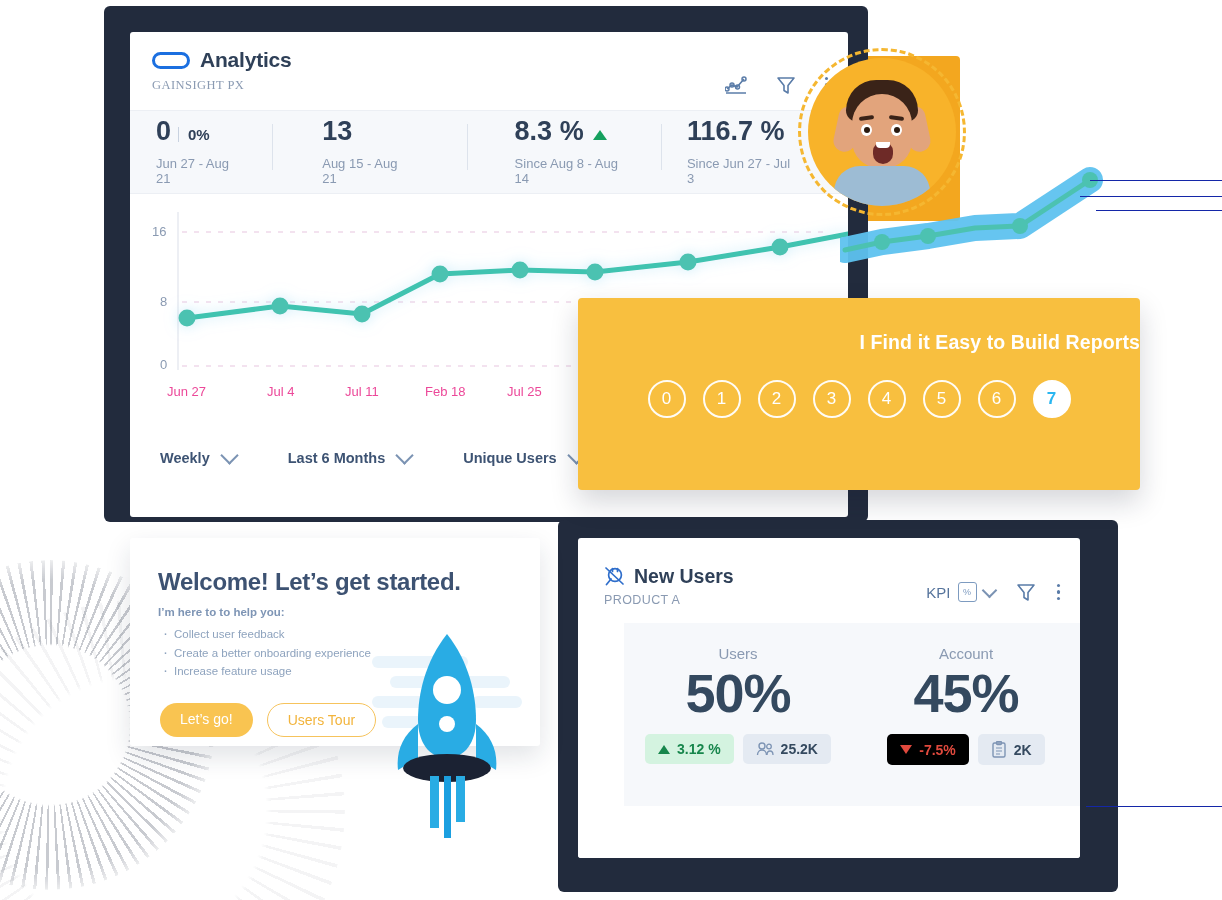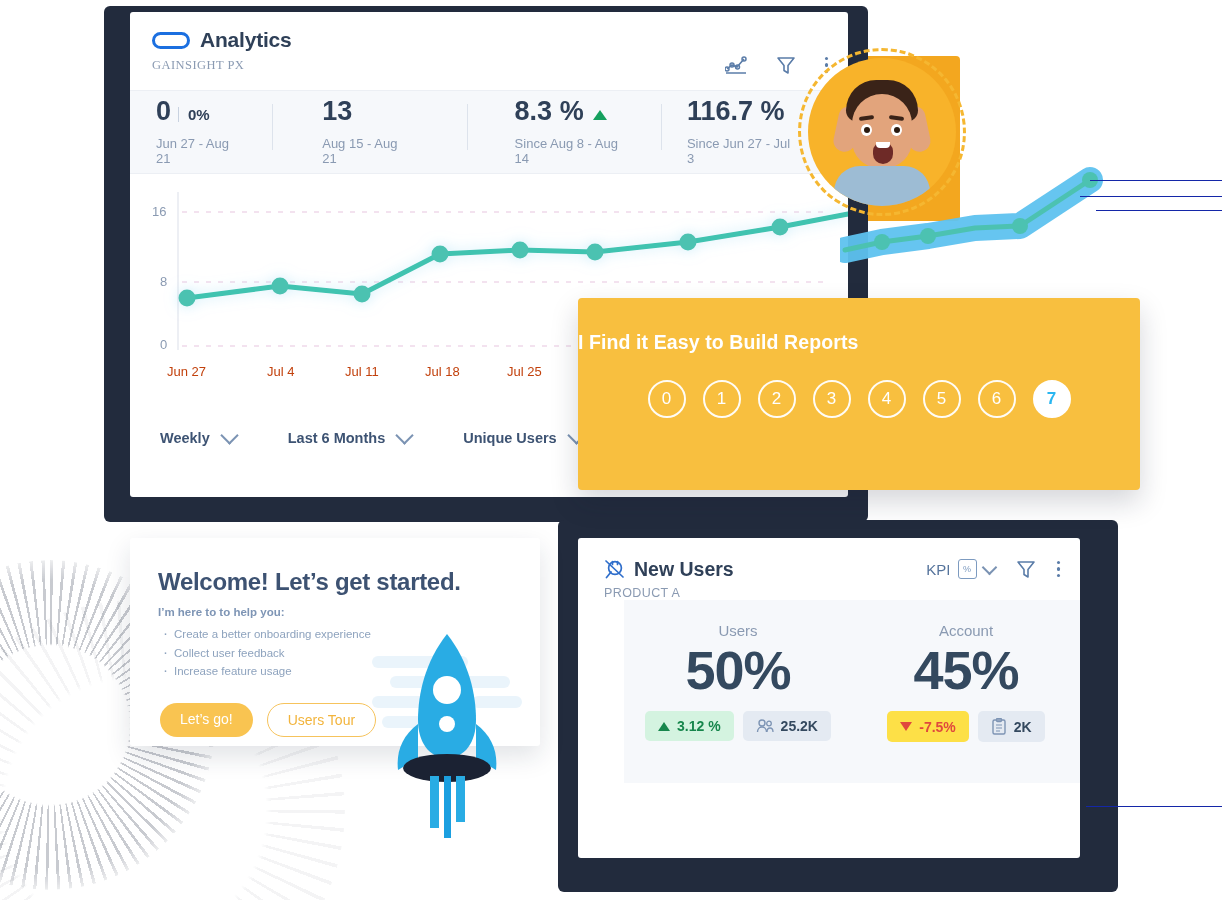--- a/index.html
+++ b/index.html
@@ -35,21 +35,21 @@
 
   
   .frame{position:absolute;background:#222b3d;border-radius:6px;}
   .frame.analytics{left:104px;top:6px;width:764px;height:516px;}
   .frame.newusers{left:558px;top:520px;width:560px;height:372px;}
 
   
   .card{position:absolute;background:#ffffff;overflow:hidden;}
 
   
-  .analytics-card{left:130px;top:12px;width:718px;height:485px;border-radius:3px;}
+  .analytics-card{left:130px;top:32px;width:718px;height:485px;border-radius:3px;}
   .an-header{height:78px;padding:16px 22px 0 22px;box-sizing:border-box;position:relative;}
   .an-titlerow{display:flex;align-items:center;gap:10px;}
   .logo-pill{
     width:38px;height:17px;border-radius:9px;border:3px solid #1b6fe0;box-sizing:border-box;flex:none;
   }
   .an-title{font-size:21px;font-weight:bold;color:#2f4058;letter-spacing:-.2px;}
   .an-sub{margin-top:6px;font-size:12.5px;color:#8a9ab2;letter-spacing:.45px;font-weight:500;font-family:Liberation Serif, serif;}
   .an-icons{position:absolute;right:20px;top:42px;display:flex;align-items:center;gap:28px;}
   .icon-btn{width:22px;height:22px;display:flex;align-items:center;justify-content:center;cursor:pointer;}
   .kebab{display:flex;flex-direction:column;gap:3px;align-items:center;cursor:pointer;}
@@ -64,21 +64,21 @@
   .kpi:first-child{padding-left:4px;}
   .kpi + .kpi::before{content:"";position:absolute;left:0;top:6px;height:46px;width:1px;background:#dde3ec;}
   .kpi-val{font-size:27px;font-weight:bold;color:#2f4058;display:flex;align-items:baseline;gap:7px;line-height:1;}
   .kpi-val .small{font-size:15px;font-weight:bold;padding-left:9px;border-left:1px solid #c8d2e0;}
   .tri-up{width:0;height:0;border-left:7px solid transparent;border-right:7px solid transparent;border-bottom:10px solid #15a05e;display:inline-block;margin-left:2px;}
   .kpi-label{margin-top:11px;font-size:13px;color:#8a9ab2;}
 
   
   .chart-wrap{position:relative;height:250px;}
   .chart-svg{position:absolute;left:0;top:0;}
-  .x-lab{position:absolute;font-size:13px;color:#c2410c;}
+  .x-lab{position:absolute;font-size:13px;color:#ec4899;}
   .y-lab{position:absolute;font-size:13px;color:#8a9ab2;}
 
   
   .filters{display:flex;align-items:center;gap:0;padding:6px 0 0 30px;}
   .filter{display:flex;align-items:center;gap:13px;font-size:14.5px;color:#3d5373;font-weight:bold;margin-right:52px;cursor:pointer;}
   .chev{width:11px;height:11px;border-right:2px solid #7b93b3;border-bottom:2px solid #7b93b3;transform:rotate(45deg);margin-top:-5px;}
 
   
   .line-ext{position:absolute;left:840px;top:150px;width:270px;height:120px;pointer-events:none;}
 
@@ -105,21 +105,21 @@
   .hand{position:absolute;width:22px;height:46px;background:#e2a47c;border-radius:11px;top:26px;}
   .hand.l{left:10px;transform:rotate(12deg);}
   .hand.r{left:80px;transform:rotate(-12deg);}
   .shirt{position:absolute;left:8px;top:86px;width:96px;height:56px;background:#9dbcd4;border-radius:26px 26px 0 0;}
 
   
   .survey{
     position:absolute;left:578px;top:298px;width:562px;height:192px;background:#f8bf3f;border-radius:4px;
     box-shadow:0 12px 28px rgba(20,30,50,.18);
   }
-  .survey-title{text-align:left;color:#ffffff;font-size:19.5px;font-weight:bold;padding-top:33px;letter-spacing:.1px;}
+  .survey-title{text-align:right;color:#ffffff;font-size:19.5px;font-weight:bold;padding-top:33px;letter-spacing:.1px;}
   .scale{display:flex;justify-content:center;gap:17px;margin-top:26px;}
   .sc{
     width:38px;height:38px;border-radius:50%;border:2px solid rgba(255,255,255,.95);
     display:flex;align-items:center;justify-content:center;color:#ffffff;font-size:17px;cursor:pointer;box-sizing:border-box;
   }
   .sc.sel{background:#ffffff;border-color:#ffffff;color:#29b6f0;font-weight:bold;}
   .ends{display:flex;justify-content:space-between;padding:16px 38px 0 50px;color:#ffffff;font-weight:bold;font-size:14.5px;}
 
   
   .welcome-card{left:130px;top:538px;width:410px;height:208px;border-radius:3px;box-shadow:0 10px 26px rgba(25,35,60,.13);}
@@ -131,37 +131,37 @@
   .wel-btns{display:flex;gap:14px;padding:22px 0 0 30px;}
   .btn{font-size:14px;border-radius:20px;padding:8px 20px;cursor:pointer;font-weight:500;}
   .btn.solid{background:#f9c451;color:#ffffff;}
   .btn.ghost{background:#ffffff;color:#f2b43c;border:1px solid #f6c35c;}
 
   
   .rocket{position:absolute;left:372px;top:628px;width:150px;height:215px;}
 
   
   .newusers-card{left:578px;top:538px;width:502px;height:320px;border-radius:3px;}
-  .nu-header{padding:20px 22px 0 26px;position:relative;height:62px;box-sizing:border-box;}
+  .nu-header{padding:4px 22px 0 26px;position:relative;height:62px;box-sizing:border-box;margin-top:23px;}
   .nu-titlerow{display:flex;align-items:center;gap:9px;}
   .nu-title{font-size:19.5px;font-weight:bold;color:#2f4058;}
   .nu-sub{margin-top:5px;font-size:12.5px;color:#8a9ab2;letter-spacing:.4px;font-weight:500;}
   .nu-icons{position:absolute;right:20px;top:20px;display:flex;align-items:center;gap:20px;}
   .kpi-sel{display:flex;align-items:center;gap:7px;font-size:15px;color:#5d7characters;}
   .kpi-sel-txt{font-size:15px;color:#56749c;}
   .pct-box{width:17px;height:18px;border:1.4px solid #7d9bc0;border-radius:3px;display:flex;align-items:center;justify-content:center;font-size:9px;color:#7d9bc0;}
   .chev2{width:9px;height:9px;border-right:2px solid #7b93b3;border-bottom:2px solid #7b93b3;transform:rotate(45deg);margin-top:-4px;}
   .nu-body{background:#f6f8fb;height:183px;display:flex;margin-left:46px;}
   .nu-col{flex:1;text-align:center;padding-top:22px;}
   .nu-lab{font-size:15px;color:#8a9ab2;}
   .nu-big{font-size:54px;font-weight:bold;color:#34495f;line-height:1.15;letter-spacing:-1px;}
   .nu-badges{display:flex;justify-content:center;gap:9px;margin-top:10px;}
   .badge{display:flex;align-items:center;gap:7px;border-radius:5px;padding:7px 13px;font-size:14px;font-weight:bold;}
   .badge.up{background:#d4f3e0;color:#17864c;}
-  .badge.down{background:#fde047;color:#e0493d;}
+  .badge.down{background:#000000;color:#e0493d;}
   .badge.neutral{background:#e4eaf2;color:#34495f;}
   .tri-s-up{width:0;height:0;border-left:6px solid transparent;border-right:6px solid transparent;border-bottom:9px solid #17864c;}
   .tri-s-down{width:0;height:0;border-left:6px solid transparent;border-right:6px solid transparent;border-top:9px solid #e0493d;}
   .nu-foot{height:72px;background:#ffffff;}
 
   
   .strip{position:absolute;background:#1427a8;height:1px;}
 </style>
 </head>
 <body>
@@ -269,21 +269,21 @@
         </g>
       </svg>
 
       <div class="y-lab" style="left:22px;top:30px;">16</div>
       <div class="y-lab" style="left:30px;top:100px;">8</div>
       <div class="y-lab" style="left:30px;top:163px;">0</div>
 
       <div class="x-lab" style="left:37px;top:190px;">Jun 27</div>
       <div class="x-lab" style="left:137px;top:190px;">Jul 4</div>
       <div class="x-lab" style="left:215px;top:190px;">Jul 11</div>
-      <div class="x-lab" style="left:295px;top:190px;">Jul 18</div>
+      <div class="x-lab" style="left:295px;top:190px;">Feb 18</div>
       <div class="x-lab" style="left:377px;top:190px;">Jul 25</div>
     </div>
 
     <div class="filters">
       <div class="filter">
         <span>Weekly</span>
         <span class="chev"></span>
       </div>
       <div class="filter">
         <span>Last 6 Months</span>
@@ -335,22 +335,22 @@
       <div class="sc">5</div>
       <div class="sc">6</div>
       <div class="sc sel">7</div>
     </div>
   </div>
 
   <div class="card welcome-card">
     <div class="wel-title">Welcome! Let’s get started.</div>
     <div class="wel-lead">I’m here to to help you:</div>
     <ul class="wel-list">
+      <li>Collect user feedback</li>
       <li>Create a better onboarding experience</li>
-      <li>Collect user feedback</li>
       <li>Increase feature usage</li>
     </ul>
     <div class="wel-btns">
       <div class="btn solid">Let’s go!</div>
       <div class="btn ghost">Users Tour</div>
     </div>
   </div>
 
   <svg class="rocket" viewBox="0 0 150 215">
     <g fill="#eaf4fb">

